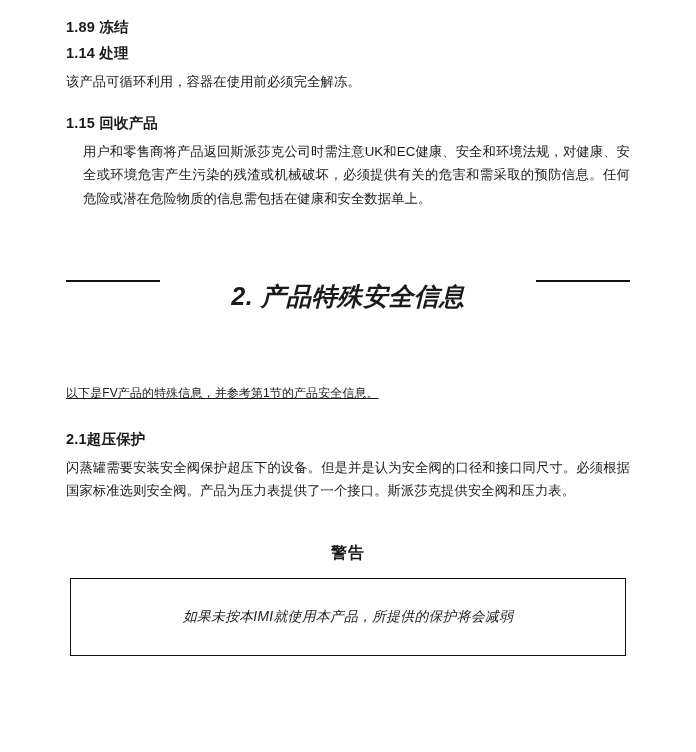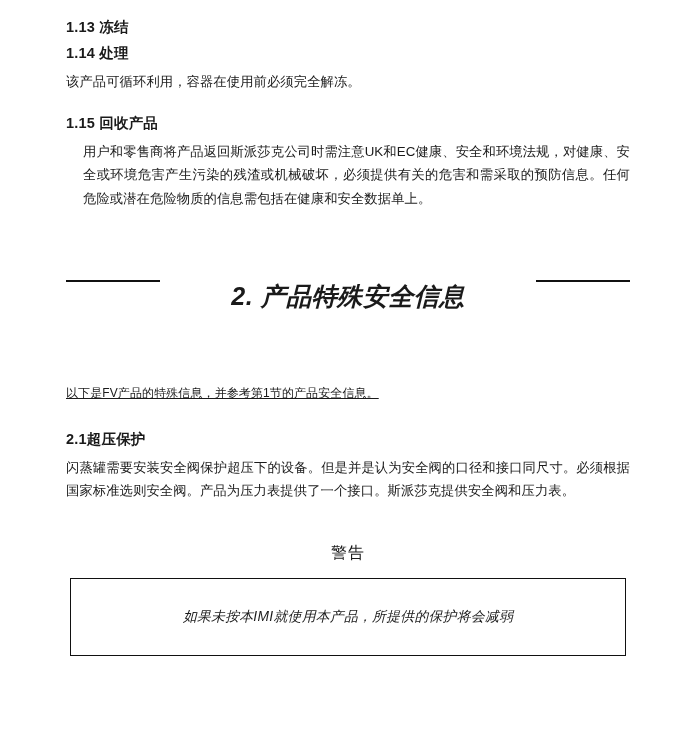--- a/index.html
+++ b/index.html
@@ -66,21 +66,21 @@
     font-size: 12px;
     line-height: 23.5px;
     margin: 69px 0 24px 0;
     letter-spacing: 0.1px;
     text-decoration: underline;
   }
 
   .warn-title {
     text-align: center;
     font-size: 16px;
-    font-weight: normal;
+    font-weight: bold;
     margin: 40px 0 14px 0;
     letter-spacing: 1px;
   }
   .warn-box {
     border: 1px solid #111;
     height: 76px;
     display: flex;
     align-items: center;
     justify-content: center;
     margin: 0 4px 0 4px;
@@ -89,21 +89,21 @@
   .warn-text {
     font-size: 13.8px;
     letter-spacing: 0.3px;
   }
 </style>
 </head>
 <body>
 
 <div class="page">
 
-  <h2 class="sec-head first">1.13 冻结</h2>
+  <h2 class="sec-head first">1.89 冻结</h2>
 
   <h2 class="sec-head">1.14 处理</h2>
   <p class="para">该产品可循环利用，容器在使用前必须完全解冻。</p>
 
   <h2 class="sec-head">1.15 回收产品</h2>
   <p class="para tight">用户和零售商将产品返回斯派莎克公司时需注意UK和EC健康、安全和环境法规，对健康、安全或环境危害产生污染的残渣或机械破坏，必须提供有关的危害和需采取的预防信息。任何危险或潜在危险物质的信息需包括在健康和安全数据单上。</p>
 
   <div class="section-title-row">
     <span class="rule left"></span>
     <span class="section-title">2. 产品特殊安全信息</span>

